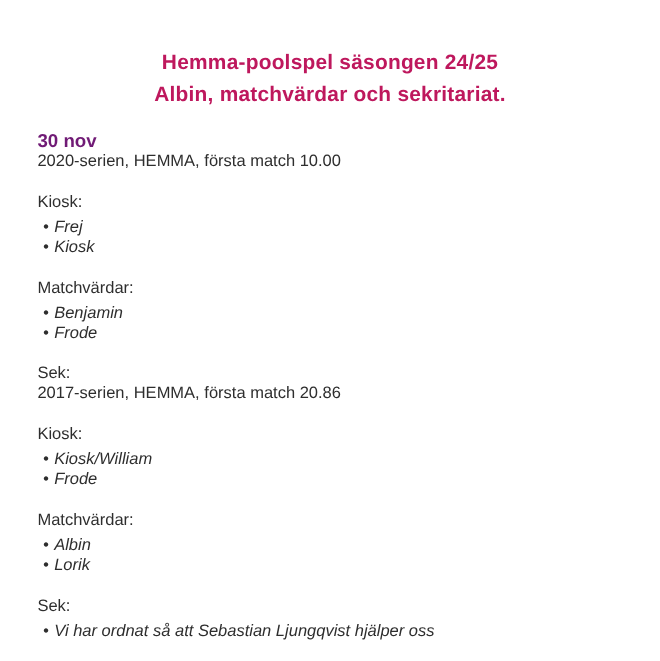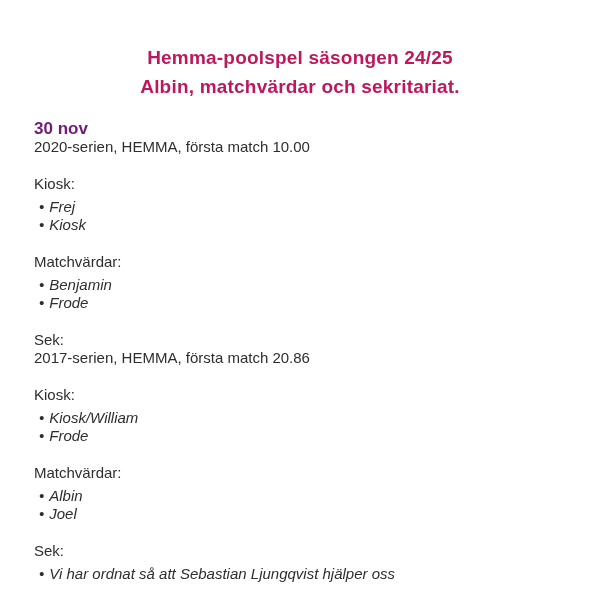--- a/index.html
+++ b/index.html
@@ -104,21 +104,21 @@
           <p class="group-label">Kiosk:</p>
           <ul class="bullet-list">
             <li class="bullet-item"><span class="bullet-glyph">•</span><span>Kiosk/William</span></li>
             <li class="bullet-item"><span class="bullet-glyph">•</span><span>Frode</span></li>
           </ul>
         </div>
         <div class="group">
           <p class="group-label">Matchvärdar:</p>
           <ul class="bullet-list">
             <li class="bullet-item"><span class="bullet-glyph">•</span><span>Albin</span></li>
-            <li class="bullet-item"><span class="bullet-glyph">•</span><span>Joel</span></li>
+            <li class="bullet-item"><span class="bullet-glyph">•</span><span>Lorik</span></li>
           </ul>
         </div>
         <div class="group">
           <p class="group-label">Sek:</p>
           <ul class="bullet-list">
             <li class="bullet-item"><span class="bullet-glyph">•</span><span>Vi har ordnat så att Sebastian Ljungqvist hjälper oss</span></li>
           </ul>
         </div>
       </section>
     </div>

